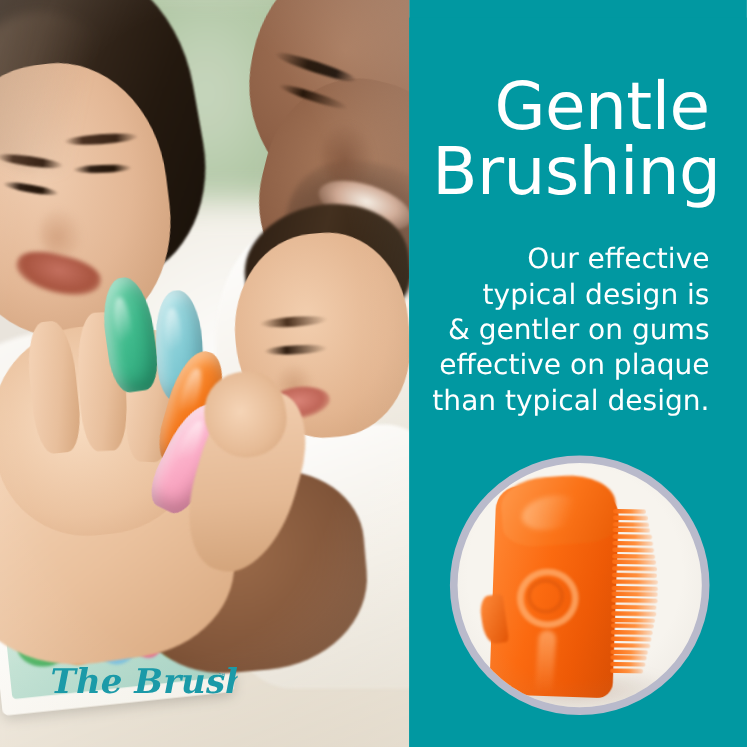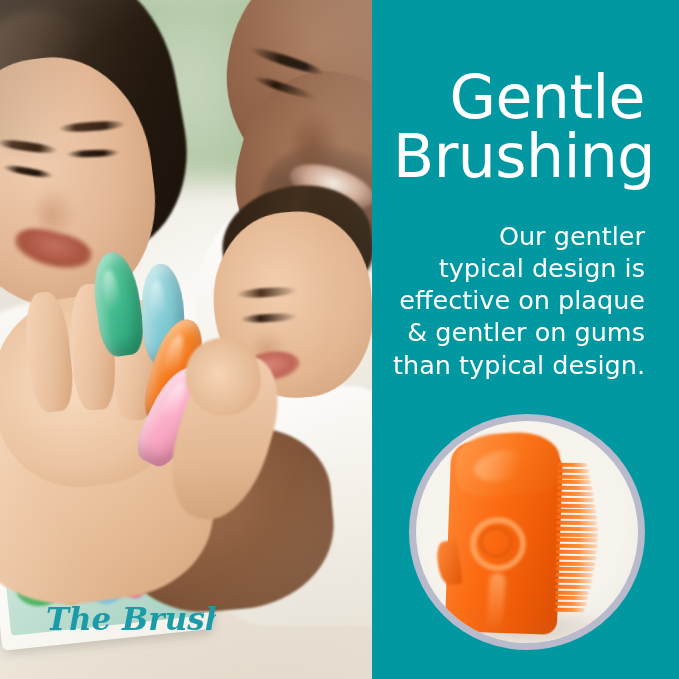--- a/index.html
+++ b/index.html
@@ -634,24 +634,24 @@
   </div>
 
   <div class="teal-panel">
 
     <h1 class="headline">
       <span class="hl-line">Gentle</span>
       <span class="hl-line">Brushing</span>
     </h1>
 
     <p class="body-copy">
-      <span class="bc-line">Our gentler</span>
+      <span class="bc-line">Our effective</span>
       <span class="bc-line">typical design is</span>
+      <span class="bc-line">&amp; gentler on gums</span>
       <span class="bc-line">effective on plaque</span>
-      <span class="bc-line">&amp; gentler on gums</span>
       <span class="bc-line">than typical design.</span>
     </p>
   </div>
 
   <div class="product-circle">
     <div class="prod-stage">
       <div class="prod-shadow"></div>
       <div class="prod-body"></div>
       <div class="prod-top"></div>
       <div class="prod-ridge"></div>

